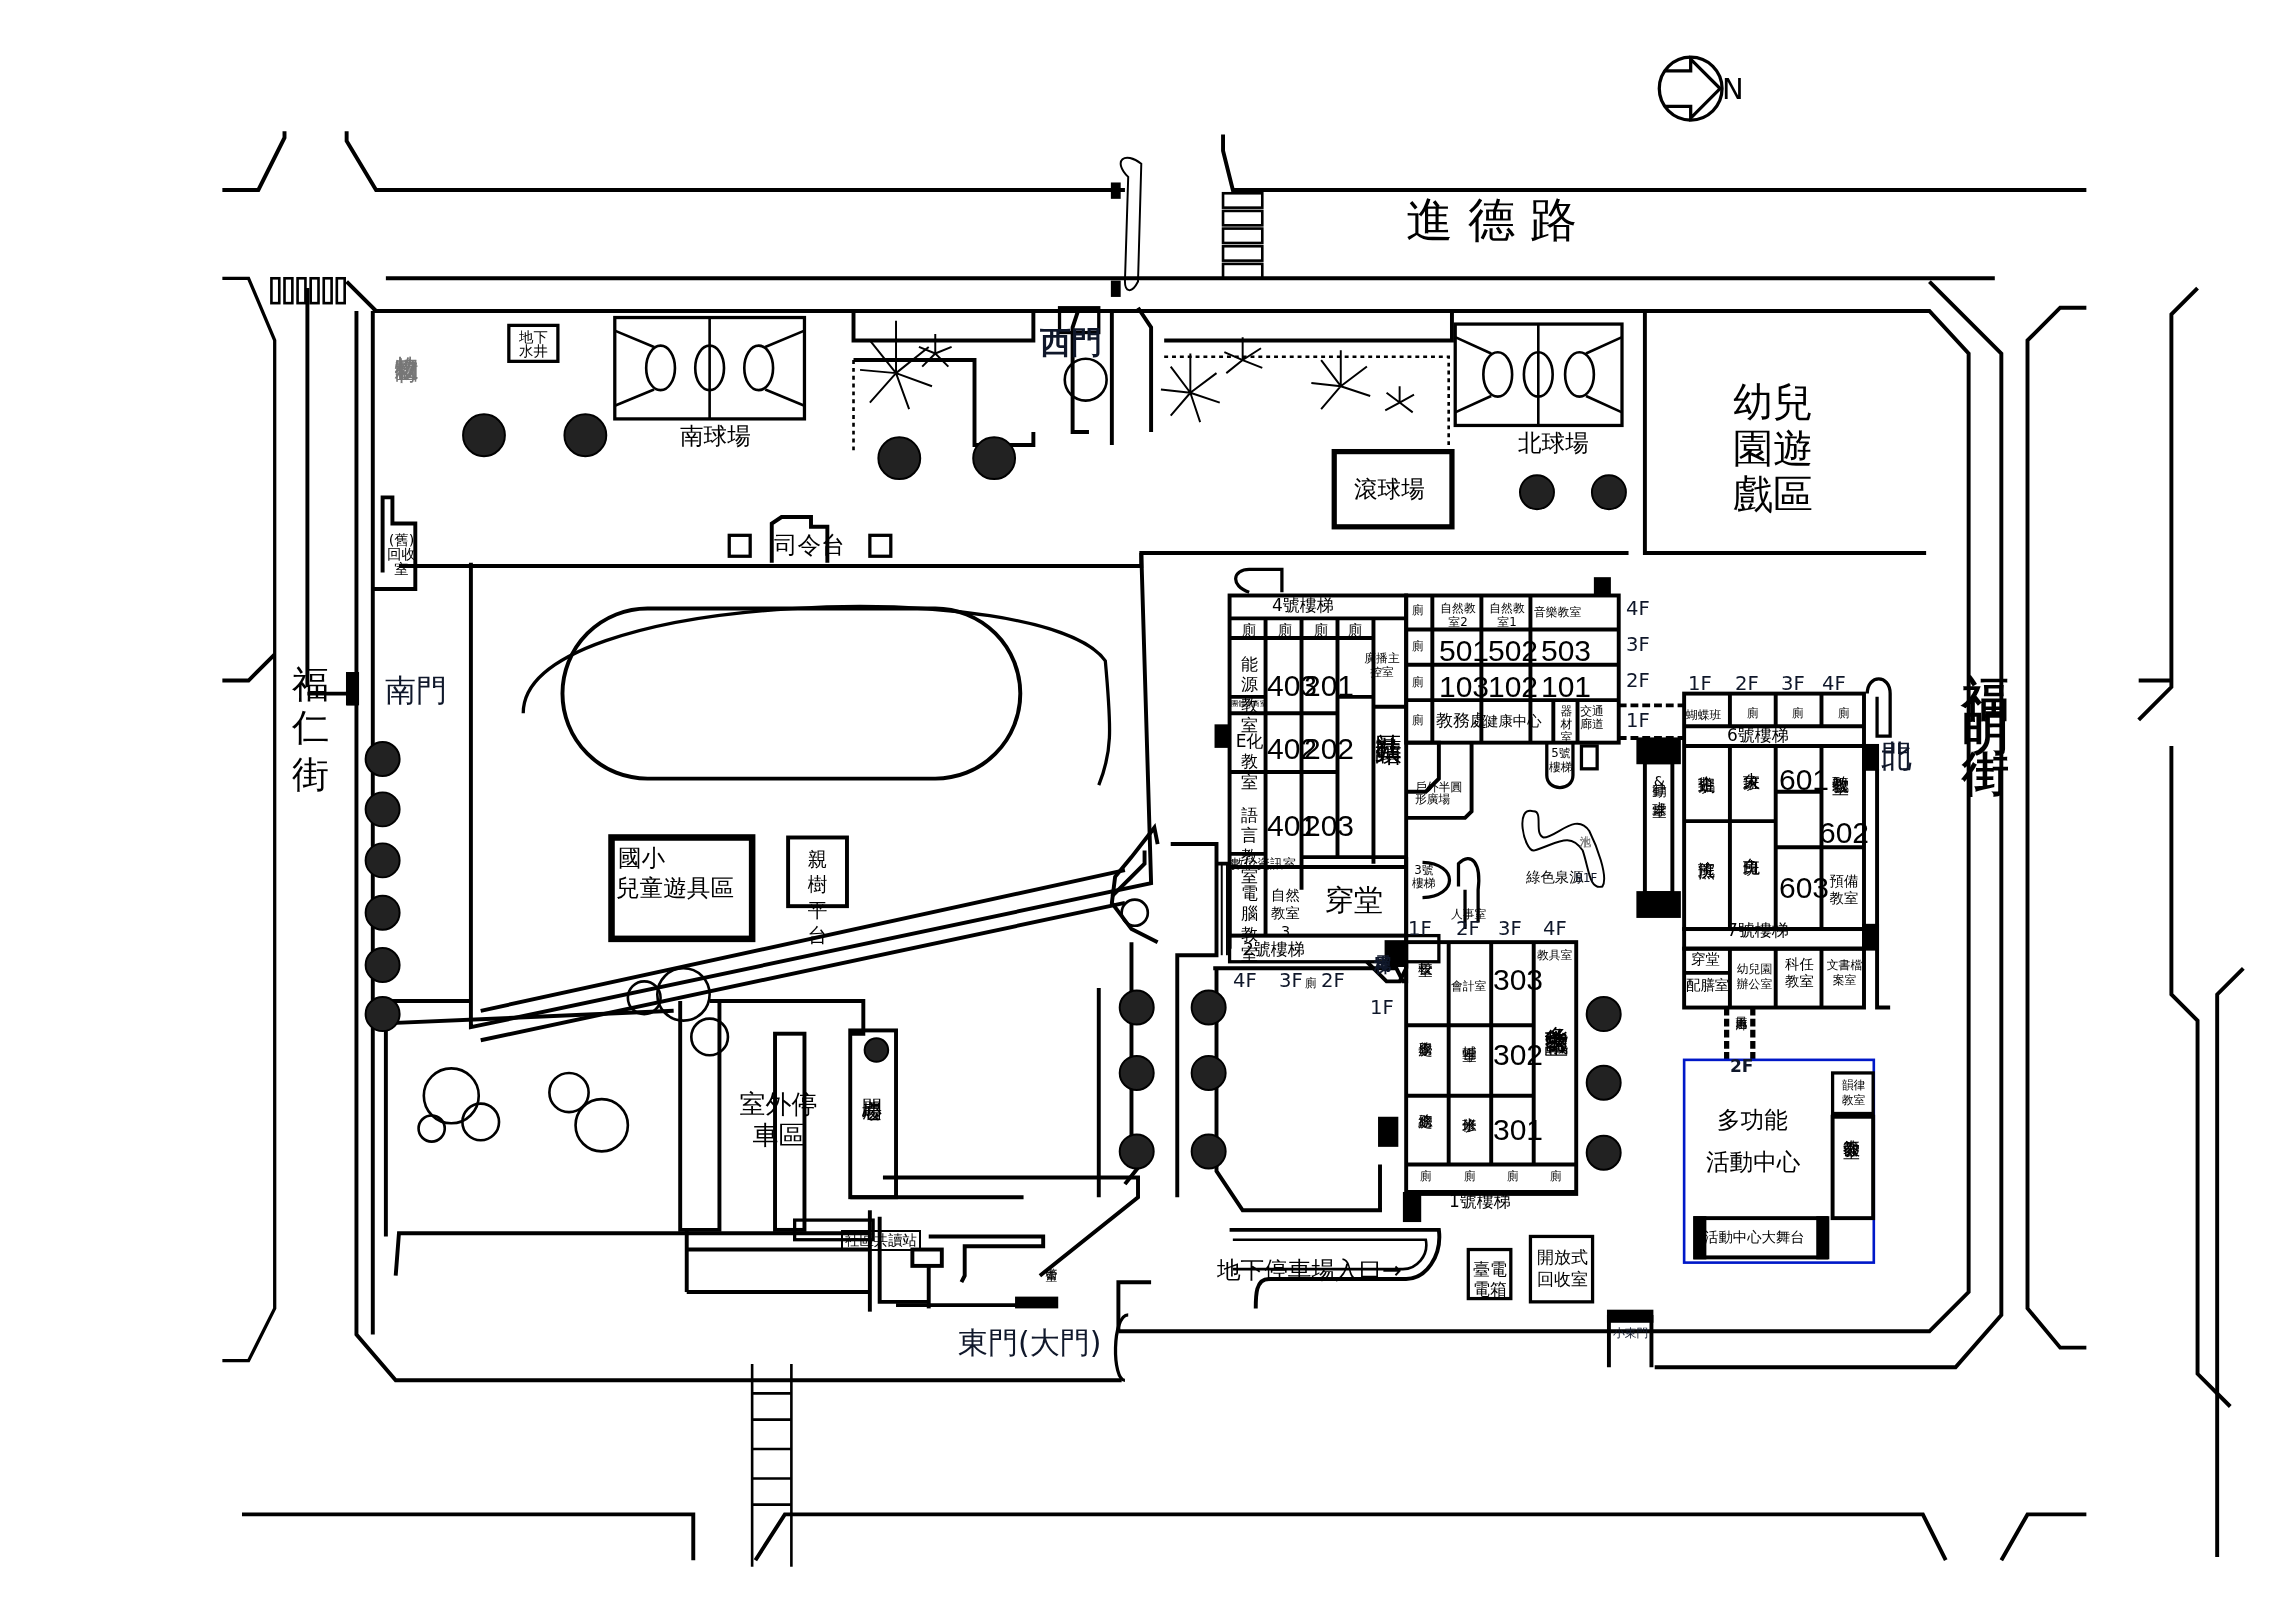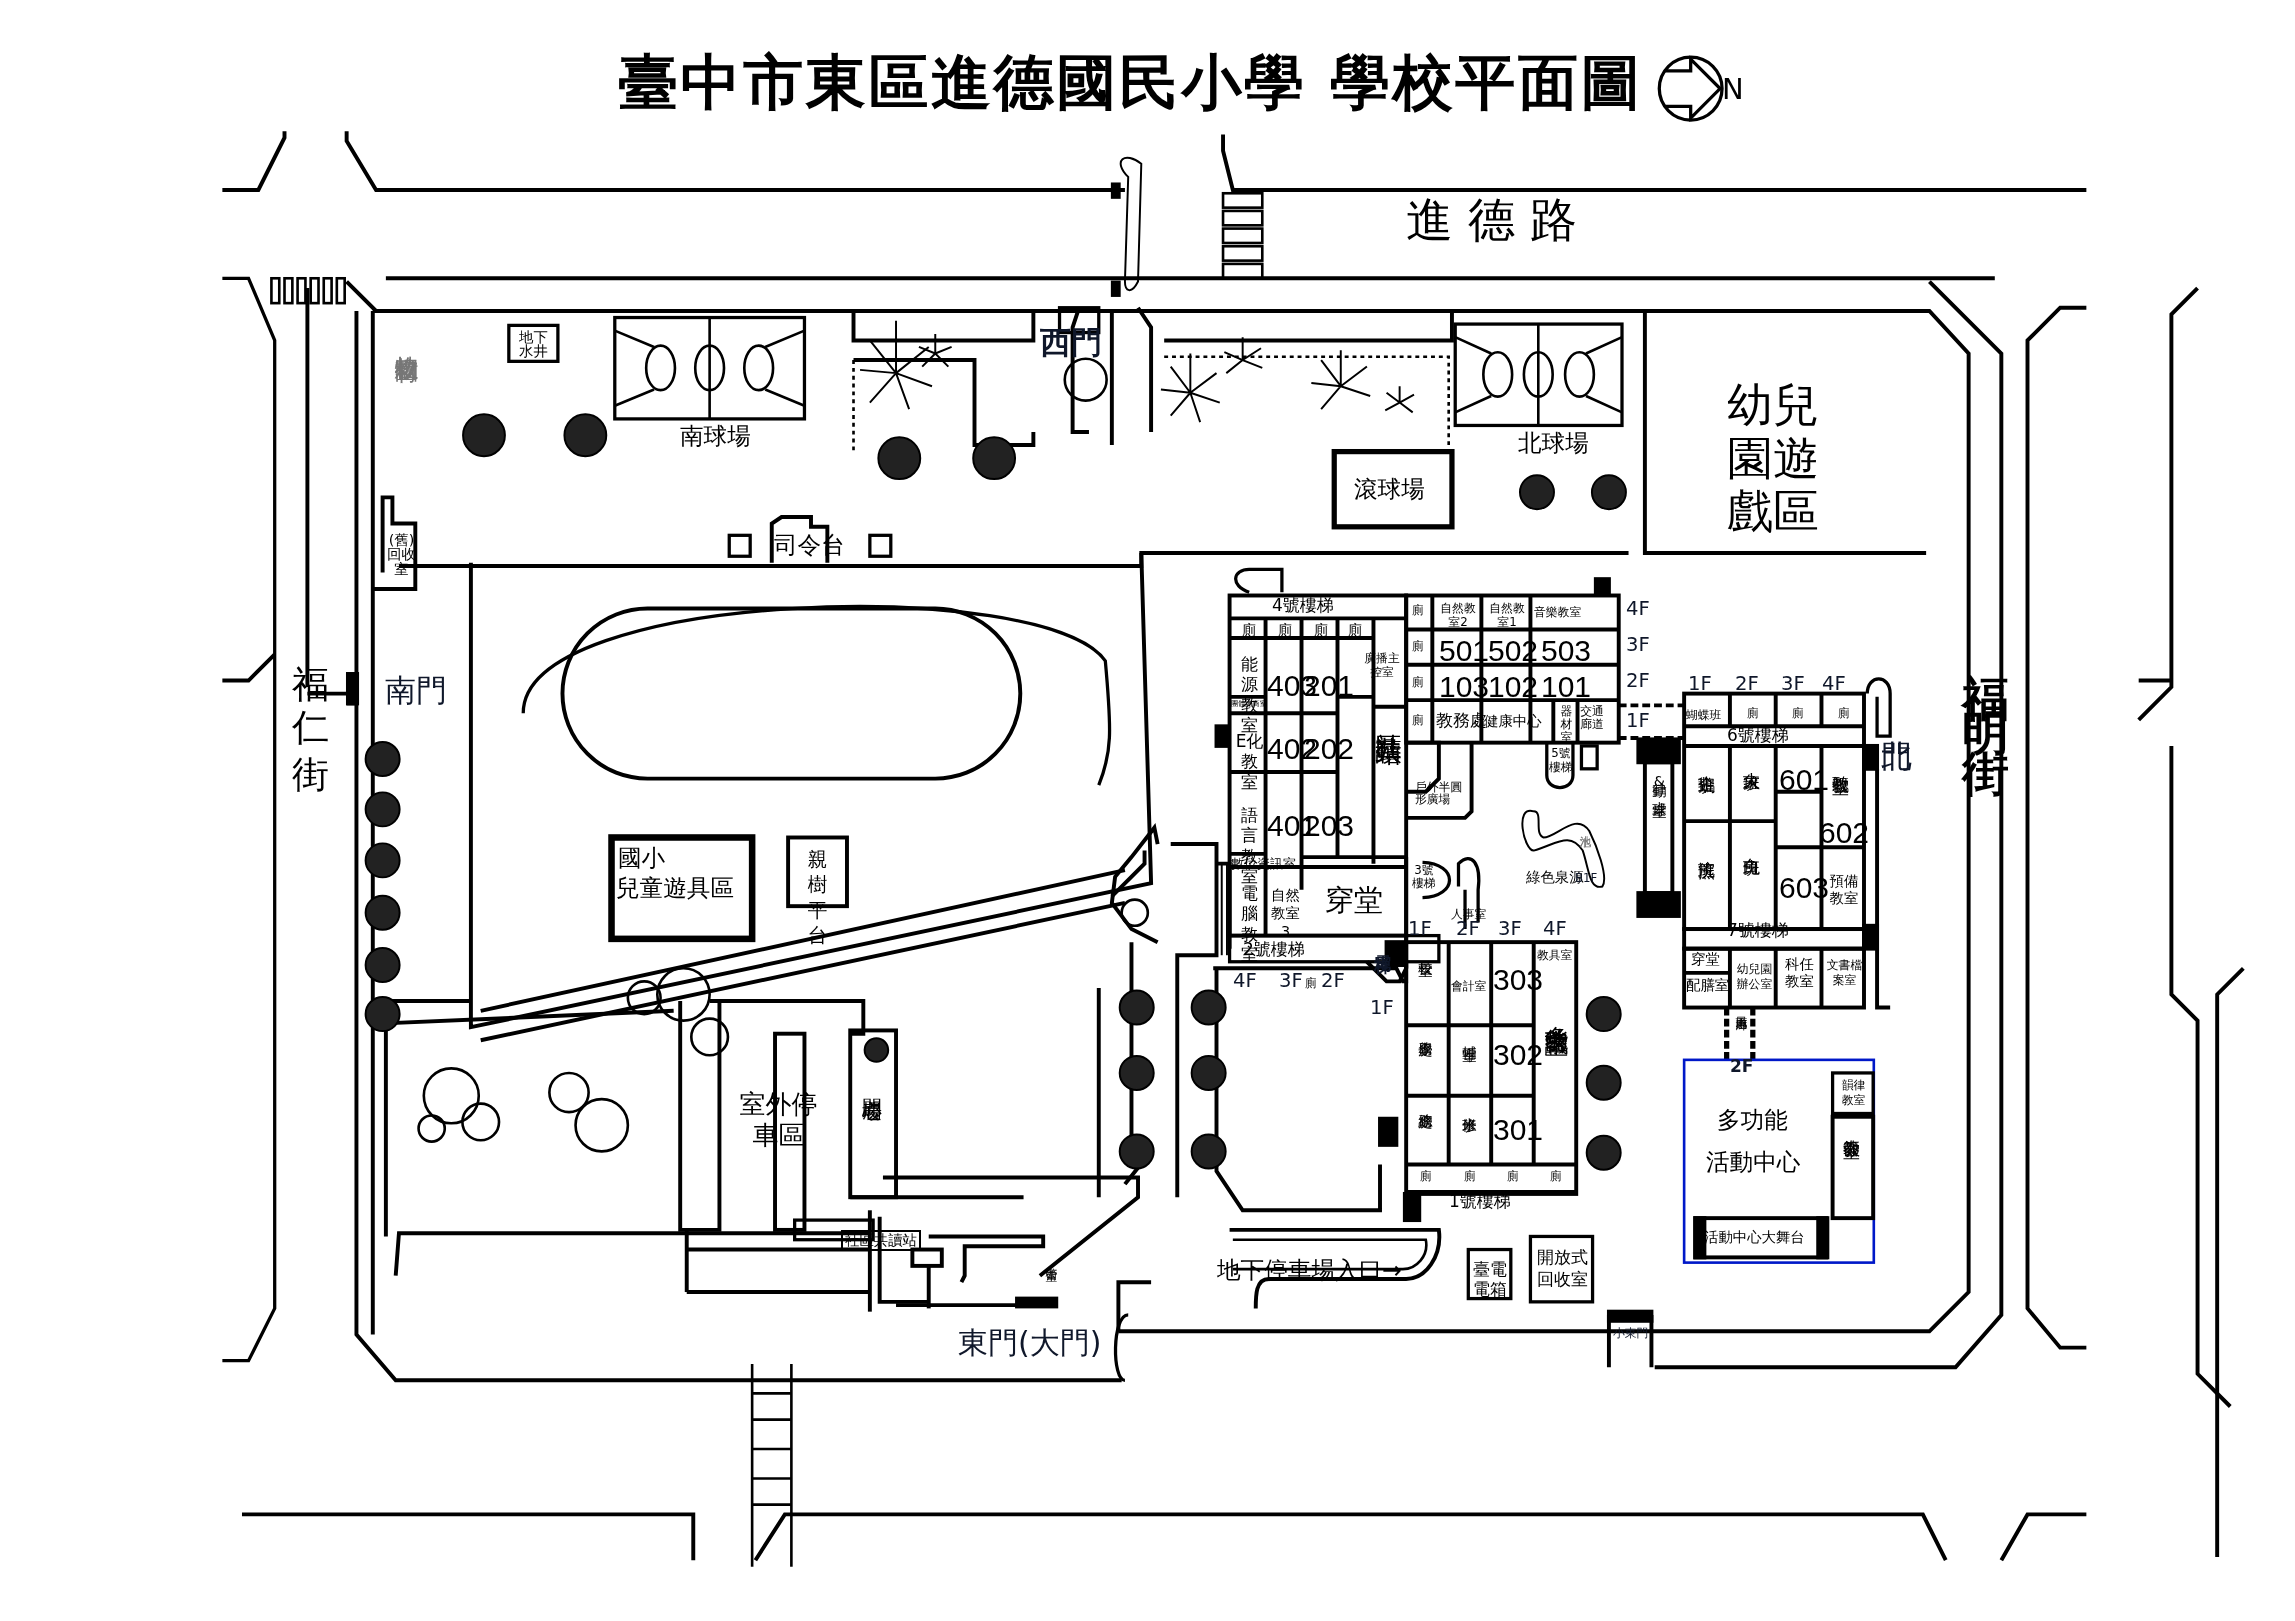--- a/index.html
+++ b/index.html
@@ -339,39 +339,38 @@
         <circle cx="985" cy="1525" r="25"></circle>
         <circle cx="1085" cy="1585" r="28"></circle>
     <circle cx="690" cy="1675" r="42"></circle>
         <circle cx="735" cy="1715" r="28"></circle>
         <circle cx="660" cy="1725" r="20"></circle>
     <circle cx="870" cy="1670" r="30"></circle>
         <circle cx="920" cy="1720" r="40"></circle>
   </g>
 </svg>
 
-<div class="lbl title" style="left:618px;top:52px;">臺中市東區進德國民小學 學校平面圖</div>
 <div class="lbl" style="left:1722px;top:75px;font-size:29px;">N</div>
 
 <div class="lbl street" style="left:1406px;top:196px;font-size:47px;">進 德 路</div>
 <div class="lbl street v" style="left:292px;top:635px;font-size:37px;letter-spacing:46px;">福仁街</div>
 <div class="lbl street v" style="left:1963px;top:635px;font-size:47px;letter-spacing:39px;font-weight:bold;">福明街</div>
 
 <div class="lbl red s48" style="left:1040px;top:327px;font-weight:bold;">西門</div>
 <div class="lbl red s48" style="left:385px;top:675px;">南門</div>
 <div class="lbl red s48 v" style="left:1881px;top:716px;">北門</div>
 <div class="lbl red" style="left:958px;top:1328px;font-size:30px;">東門(大門)</div>
 <div class="lbl red s18" style="left:1613px;top:1328px;">小東門</div>
 
 <div class="lbl v gray s36" style="left:394px;top:337px;">植物教材園</div>
 <div class="lbl s22" style="left:517px;top:330px;width:33px;white-space:normal;">地下水井</div>
 <div class="lbl s36" style="left:680px;top:425px;">南球場</div>
 <div class="lbl s36" style="left:1518px;top:432px;">北球場</div>
 <div class="lbl s36" style="left:1354px;top:478px;">滾球場</div>
-<div class="lbl" style="left:1714px;top:379px;font-size:46px;width:118px;white-space:normal;line-height:1.15;">幼兒園遊戲區</div>
+<div class="lbl" style="left:1714px;top:379px;font-size:40px;width:118px;white-space:normal;line-height:1.15;">幼兒園遊戲區</div>
 <div class="lbl s22" style="left:387px;top:533px;width:29px;white-space:normal;">(舊)回收室</div>
 <div class="lbl s36" style="left:774px;top:534px;">司令台</div>
 <div class="lbl s36" style="left:618px;top:847px;text-align:left;">國小</div>
 <div class="lbl s36" style="left:616px;top:877px;">兒童遊具區</div>
 <div class="lbl s30" style="left:798px;top:847px;width:39px;white-space:normal;line-height:1.3;">親樹平台</div>
 <div class="lbl" style="left:739px;top:1089px;font-size:26px;width:79px;white-space:normal;line-height:1.2;">室外停車區</div>
 <div class="lbl v s30" style="left:862px;top:1083px;">開心農場</div>
 <div class="lbl s22" style="left:841px;top:1230px;border:2px solid #000;padding:1.3px 2px;">社區共讀站</div>
 <div class="lbl v s18" style="left:1045px;top:1259px;">警衛室</div>
 <div class="lbl s36" style="left:1217px;top:1259px;">地下停車場入口→</div>

